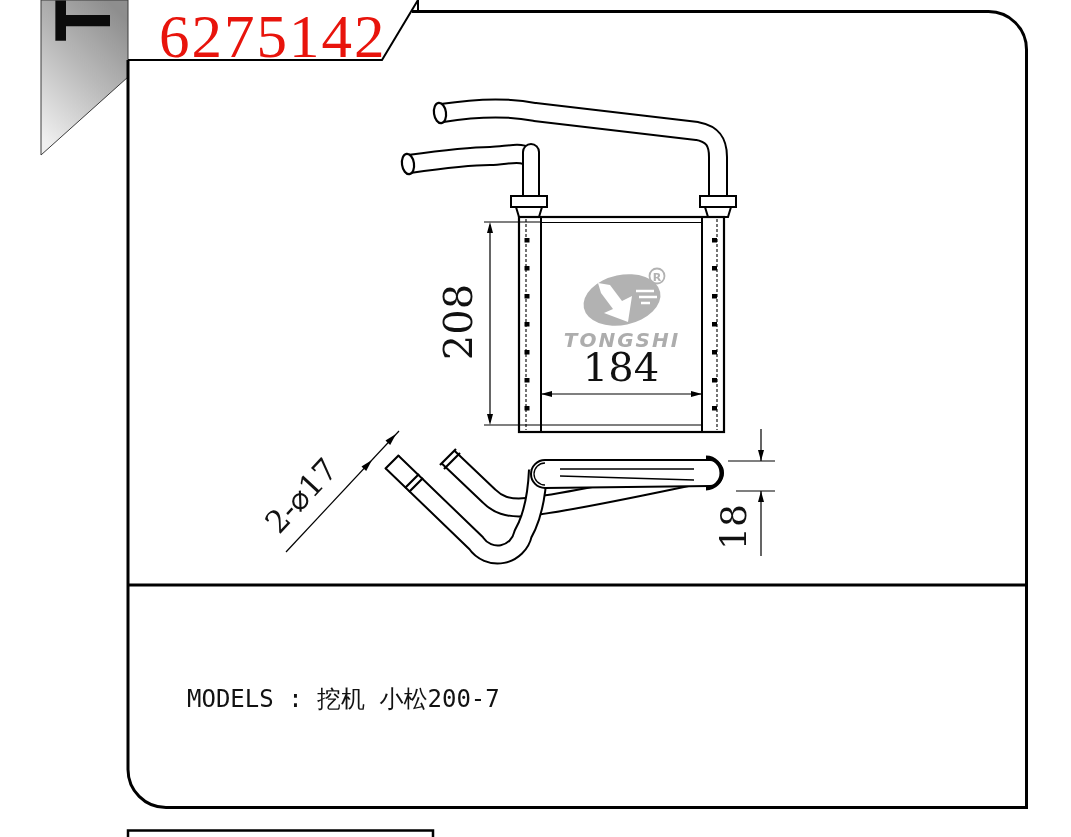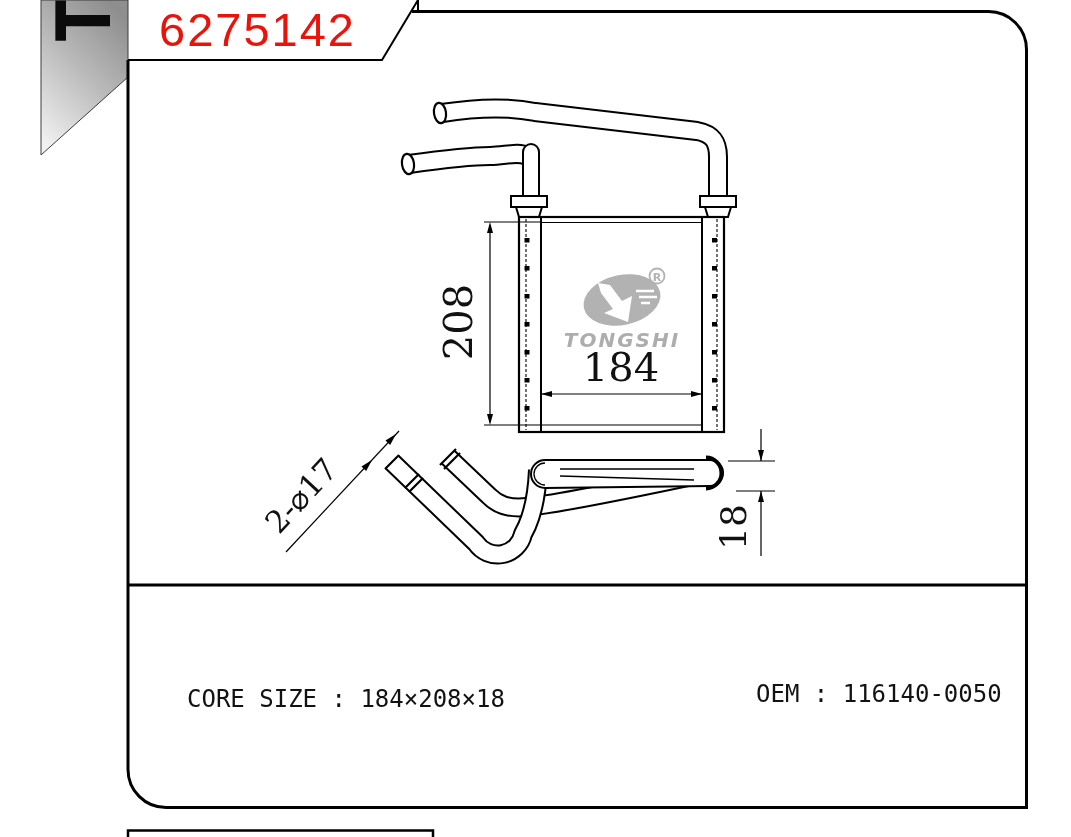--- a/index.html
+++ b/index.html
@@ -1,22 +1,22 @@
 <!DOCTYPE html>
 <html><head>
 <meta charset="utf-8">
 <style>
   html,body{margin:0;padding:0;background:#ffffff;}
   body{width:1071px;height:837px;position:relative;overflow:hidden;
        font-family:"DejaVu Sans",sans-serif;}
   svg{position:absolute;left:0;top:0;}
   .part-number{
     position:absolute;left:159px;top:2px;
-    font-family:Liberation Sans, sans-serif;
-    font-size:47px;font-weight:400;letter-spacing:2px;
+    font-family:Liberation Serif, serif;
+    font-size:61px;font-weight:400;letter-spacing:2px;
     color:#e8140c;white-space:pre;
   }
   .specs{
     position:absolute;
     font-family:"DejaVu Sans Mono",monospace;
     font-size:24px;color:#121212;white-space:pre;
   }
   .specs-left{left:187px;top:619px;line-height:32px;}
   .specs-right{left:756px;top:619px;line-height:30px;}
   .ln{stroke:#000;fill:none;}
@@ -141,21 +141,20 @@
       <polygon points="0,0 -12,-3.2 -12,3.2" fill="#000" transform="translate(372,460) rotate(-47)"></polygon>
       <polygon points="0,0 -12,-3.2 -12,3.2" fill="#000" transform="translate(396,434) rotate(-47)"></polygon>
       <text class="dimtxt" transform="translate(309,503) rotate(-47)" text-anchor="middle" font-size="31">2-⌀17</text>
     </g>
   </g>
 </svg>
 
 <div class="part-number">6275142</div>
 
 <div class="specs specs-left">
-  <div>CORE SIZE : 184×208×18</div>
+  <div>MODELS : 挖机 小松200-7</div>
   
   
 </div>
 
 <div class="specs specs-right">
-  <div>OEM : 116140-0050</div>
   
 </div>
 
 </body></html>

